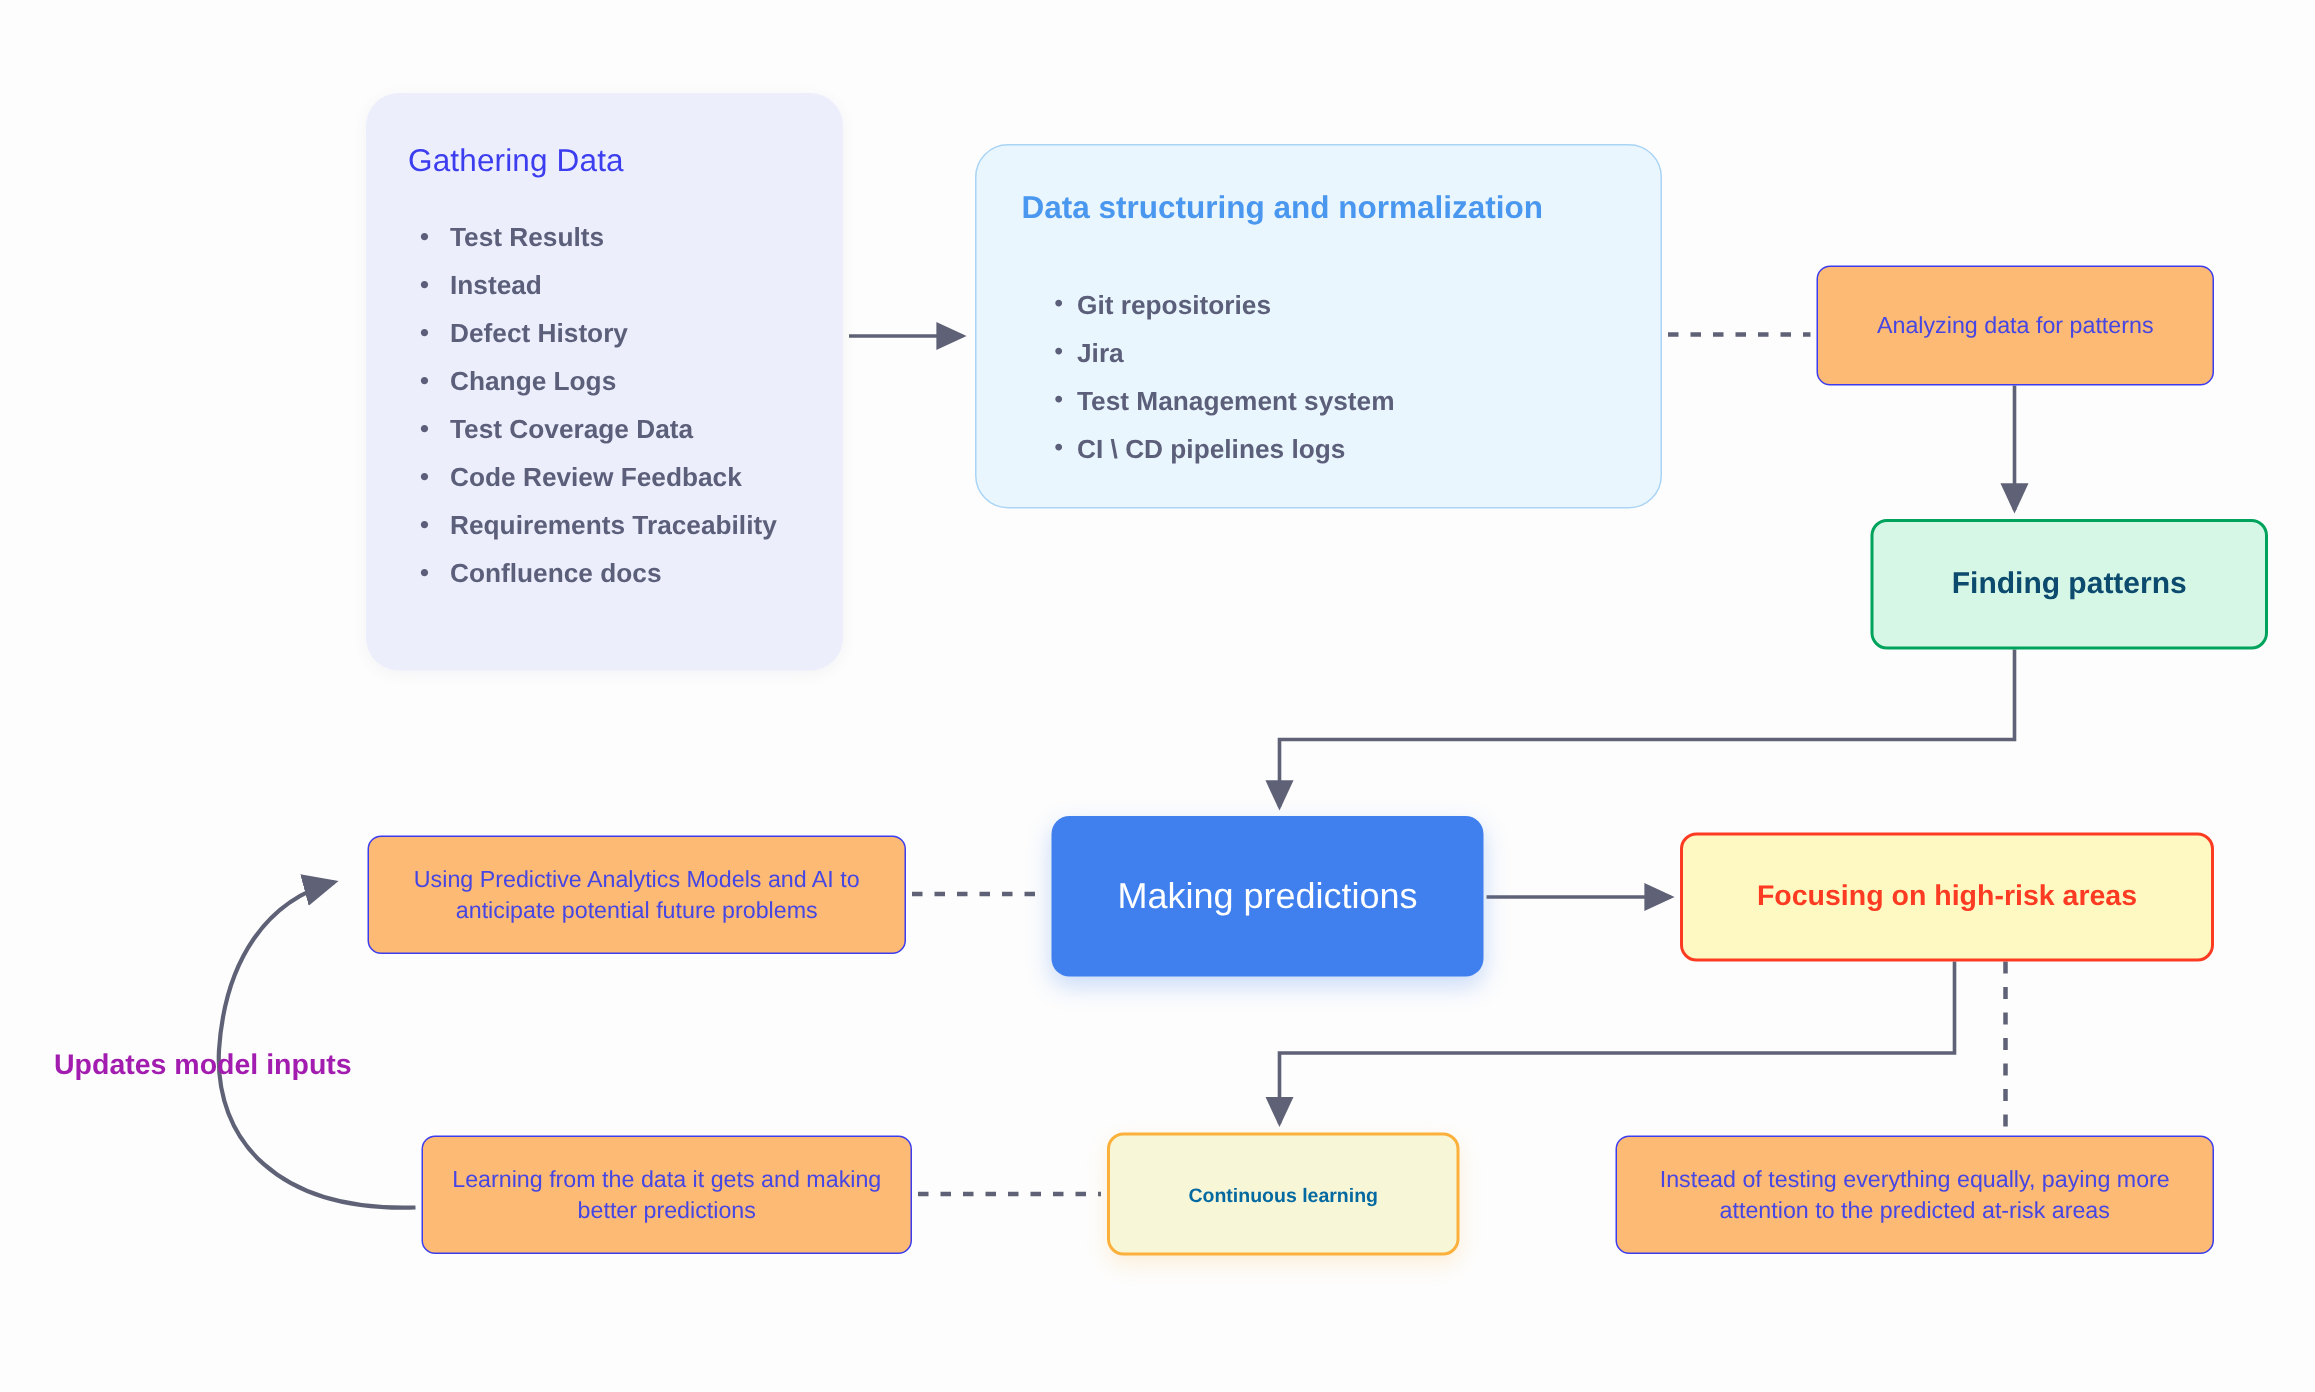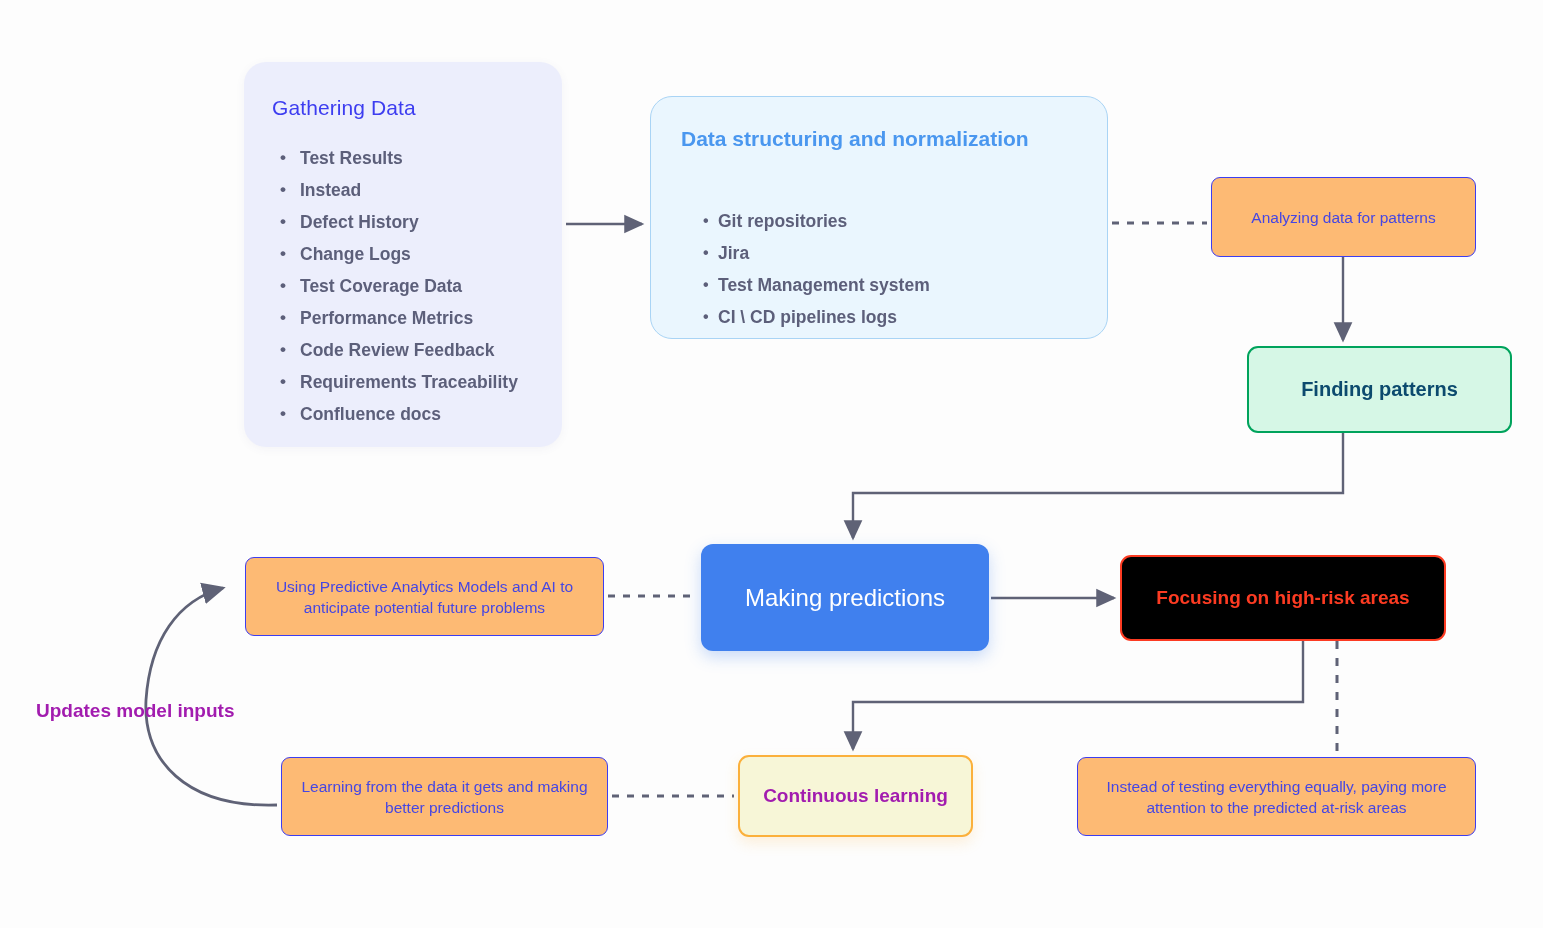--- a/index.html
+++ b/index.html
@@ -70,21 +70,21 @@
     background:#eaf6fe;
     border:1.6px solid #a9d4f5;
     border-radius:22px;
     padding:30px 28px 20px 30px;
     justify-content:flex-start;
   }
   #box-structuring .title{
     color:#4a97ef;
     font-weight:bold;
     font-size:21px;
-    margin-bottom:38px;
+    margin-bottom:20px;
   }
   #box-structuring ul{list-style:none;margin:16px;padding:0 0 0 6px;}
   #box-structuring li{
     position:relative;
     color:#5c5f7a;
     font-weight:bold;
     font-size:17.5px;
     line-height:32px;
     padding-left:15px;
     white-space:nowrap;
@@ -130,38 +130,38 @@
     background:#4080ee;
     border-radius:12px;
     color:#ffffff;
     font-weight:normal;
     font-size:24px;
     text-align:right;
     align-items:center;
     box-shadow:0 6px 16px rgba(64,128,238,.28);
   }
   #box-focusing{
-    left:1120px; top:555px; width:326px; height:86px;
-    background:#000000;
+    left:1120px; top:555px; width:356px; height:86px;
+    background:#fef9c3;
     border:2.6px solid #fc3b22;
     border-radius:11px;
     color:#fc3b22;
     font-weight:bold;
     font-size:19px;
     text-align:center;
     align-items:center;
   }
   #box-continuous{
     left:738px; top:755px; width:235px; height:82px;
     background:#f7f6d7;
     border:2.6px solid #fbb03b;
     border-radius:11px;
-    color:#a21caf;
-    font-weight:bold;
-    font-size:19px;
+    color:#0369a1;
+    font-weight:bold;
+    font-size:13px;
     text-align:center;
     align-items:center;
     box-shadow:0 6px 14px rgba(251,176,59,.18);
   }
 
   
   #label-updates{
     position:absolute;
     left:36px; top:700px;
     color:#a21caf;
@@ -204,21 +204,20 @@
   </svg>
 
   <div class="node" id="box-gathering">
     <div class="title">Gathering Data</div>
     <ul>
       <li>Test Results</li>
       <li>Instead</li>
       <li>Defect History</li>
       <li>Change Logs</li>
       <li>Test Coverage Data</li>
-      <li>Performance Metrics</li>
       <li>Code Review Feedback</li>
       <li>Requirements Traceability</li>
       <li>Confluence docs</li>
     </ul>
   </div>
 
   <div class="node" id="box-structuring">
     <div class="title">Data structuring and normalization</div>
     <ul>
       <li>Git repositories</li>

